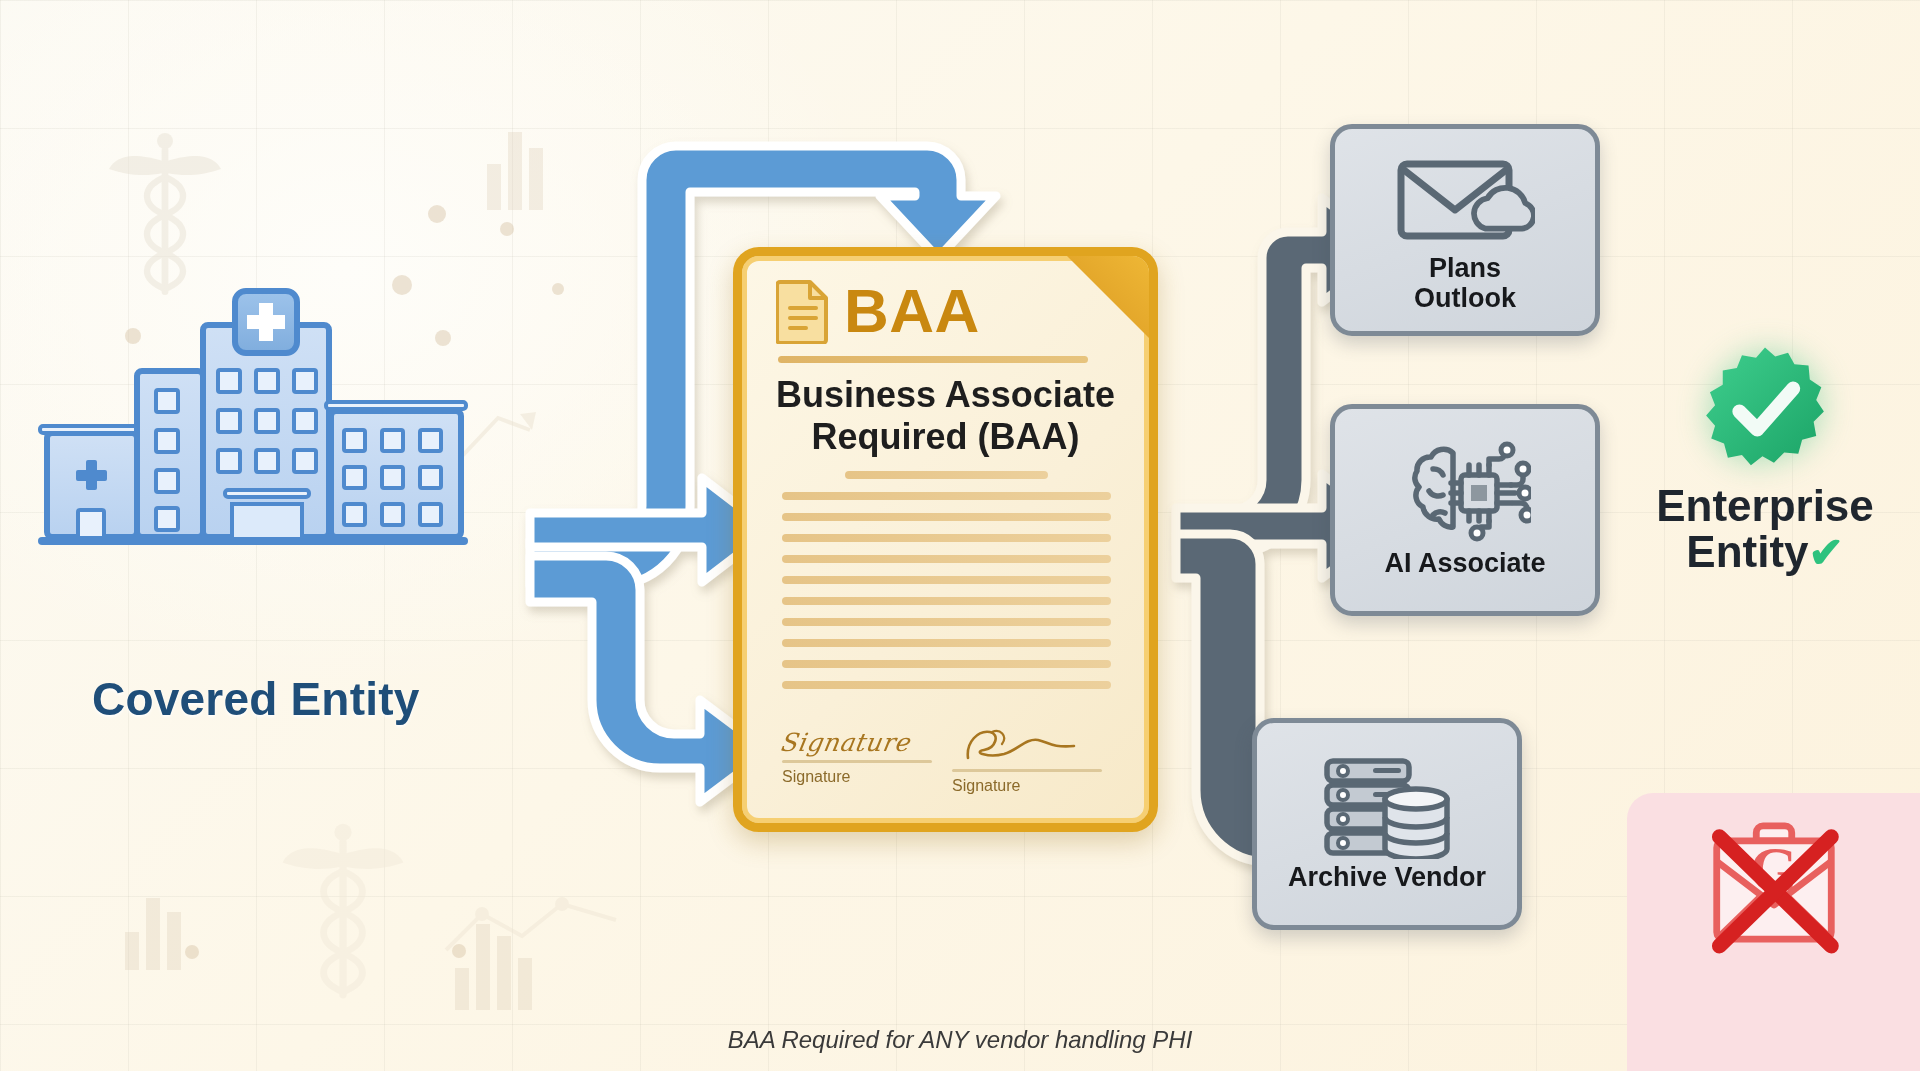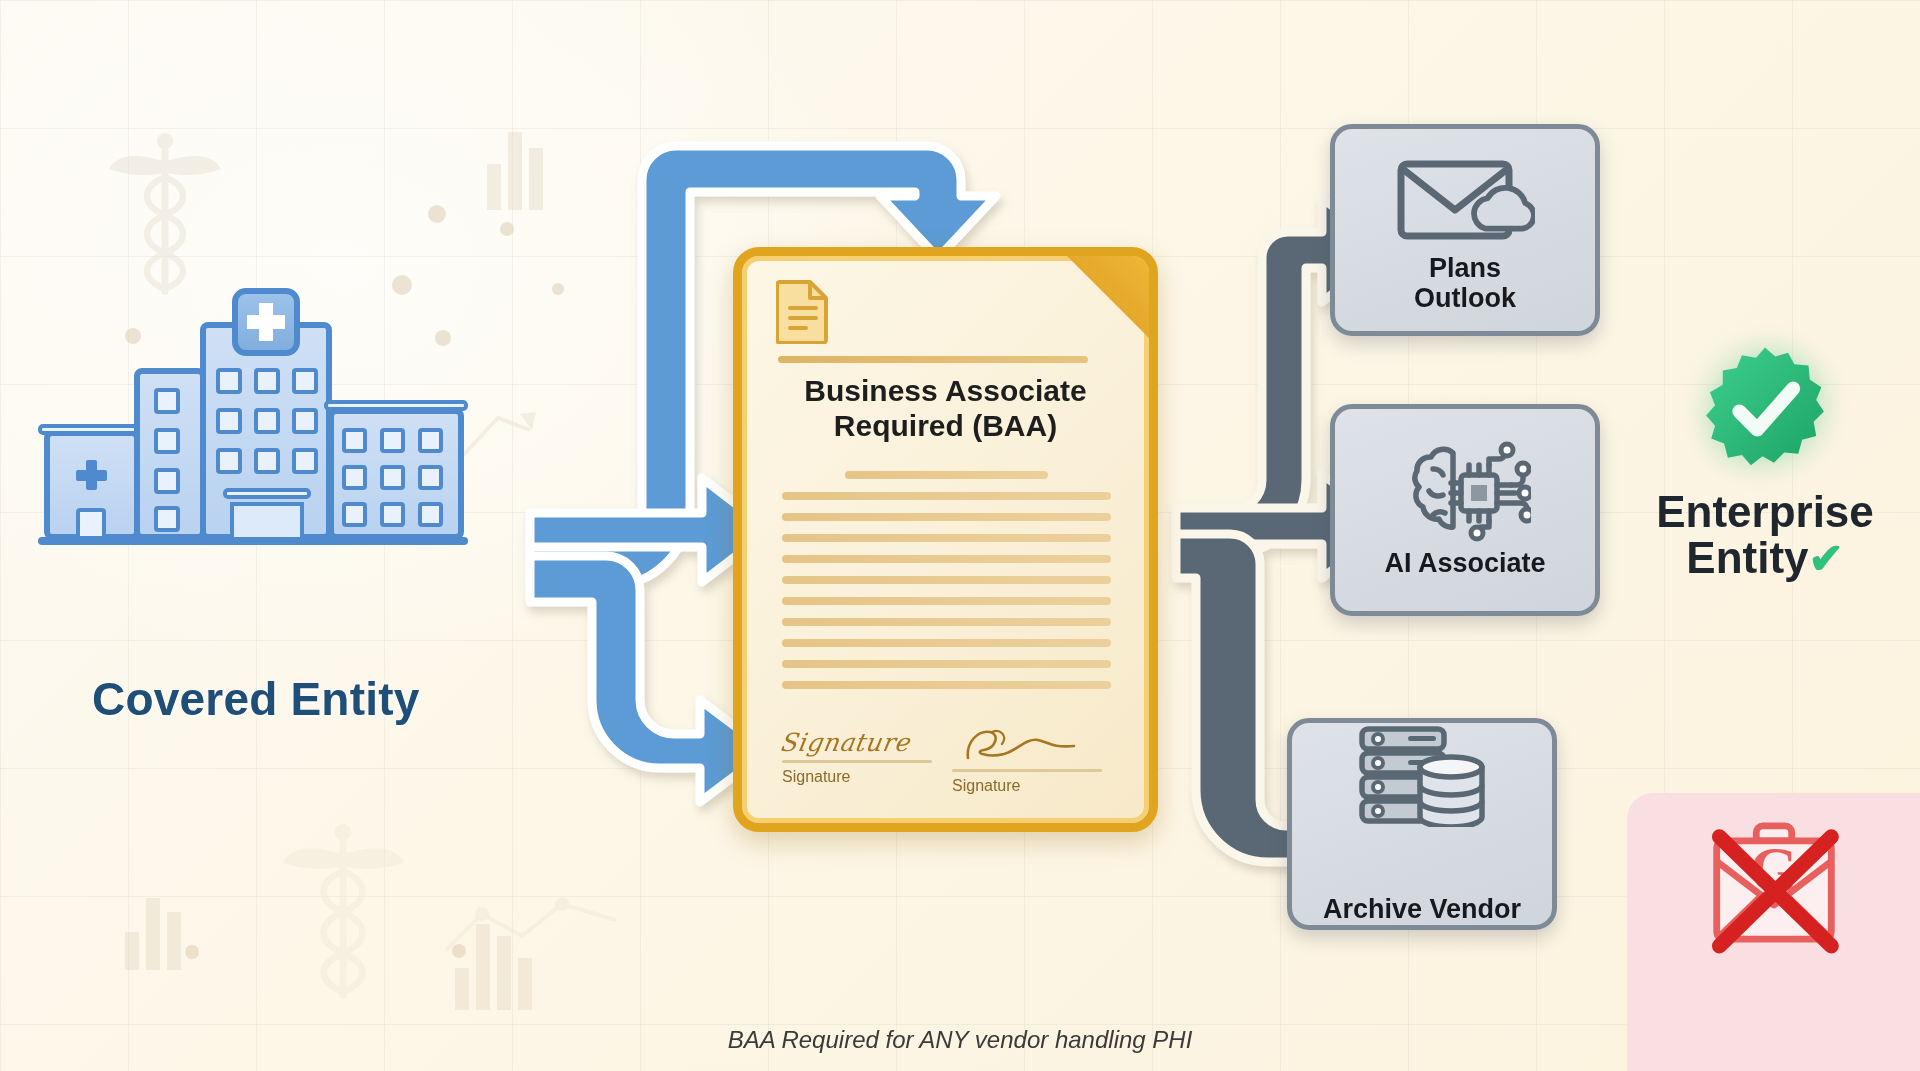--- a/index.html
+++ b/index.html
@@ -54,21 +54,21 @@
     box-sizing:border-box;overflow:hidden;
   }
   #doc-fold{position:absolute;right:-2px;top:-2px;width:86px;height:86px;
     background:linear-gradient(225deg,#efb836 0%,#e3a62a 55%,#d89a1f 100%);
     clip-path:polygon(100% 0,100% 100%,0 0);}
   #doc-head{position:absolute;left:34px;top:22px;display:flex;align-items:center;gap:14px;}
   #baa-title{font-size:62px;font-weight:800;color:#c98810;letter-spacing:.5px;line-height:1;}
   #doc-rule{position:absolute;left:36px;top:100px;width:310px;height:7px;border-radius:4px;
     background:linear-gradient(90deg,#dfb466,#e7c47e);}
   #doc-sub{position:absolute;left:0;right:0;top:118px;text-align:center;
-    font-size:30px;font-weight:700;color:#1e1e1e;line-height:1.16;padding:0 18px;box-sizing:border-box;}
+    font-size:36px;font-weight:700;color:#1e1e1e;line-height:1.16;padding:0 18px;box-sizing:border-box;}
   #doc-lines{position:absolute;left:40px;right:38px;top:215px;}
   #doc-lines i{display:block;height:8px;border-radius:4px;margin-bottom:13px;
     background:linear-gradient(90deg,#e6c487,#ecd09c);}
   .sig-block{position:absolute;width:150px;}
   .sig-scr{font-family:"DejaVu Serif", serif;font-style:italic;font-size:25px;color:#a87620;
     transform:skewX(-12deg);letter-spacing:.5px;white-space:nowrap;}
   .sig-line{height:3px;background:#ddc89a;border-radius:2px;margin-top:3px;}
   .sig-cap{font-size:16px;color:#8b6a2a;margin-top:5px;}
 
   
@@ -78,21 +78,21 @@
     border:5px solid #7e8a96;box-sizing:border-box;
     box-shadow:0 8px 18px rgba(70,80,92,.24);
     display:flex;flex-direction:column;align-items:center;justify-content:center;
   }
   .vcard .vicon{height:104px;display:flex;align-items:center;justify-content:center;}
   .vlabel{font-size:27px;font-weight:700;color:#17191c;text-align:center;line-height:1.1;margin-top:4px;}
 
   
   #ent{position:absolute;left:1630px;top:345px;width:270px;text-align:center;}
   #ent-badge{width:128px;height:128px;margin:0 auto;filter:drop-shadow(0 0 16px rgba(60,195,130,.45));}
-  #ent-text{margin-top:12px;font-size:44px;font-weight:800;color:#1f262e;line-height:1.04;}
+  #ent-text{margin-top:6px;font-size:44px;font-weight:800;color:#1f262e;line-height:1.04;}
   #ent-chk{color:#2ec27e;font-size:42px;font-weight:800;}
 
   
   #warn{
     position:absolute;left:1627px;top:793px;width:293px;height:278px;
     background:#fadfe2;border-top-left-radius:26px;box-sizing:border-box;
     display:flex;flex-direction:column;align-items:center;justify-content:flex-start;padding-top:22px;
   }
   #warn-icon{width:164px;height:150px;}
   #warn-text{margin-top:6px;font-size:21px;font-weight:700;color:#18191b;text-align:center;line-height:1.32;}
@@ -257,20 +257,21 @@
     <div id="doc-fold"></div>
 
     <div id="doc-head">
       <svg width="54" height="66" viewBox="0 0 54 66">
         <path d="M4 4 h30 l16 16 v42 a3 3 0 0 1 -3 3 h-43 a3 3 0 0 1 -3 -3 v-55 a3 3 0 0 1 3 -3 z" fill="#f8dfa0" stroke="#d9a436" stroke-width="4" stroke-linejoin="round"></path>
         <path d="M34 4 v16 h16" fill="none" stroke="#d9a436" stroke-width="4" stroke-linejoin="round"></path>
         <rect x="12" y="28" width="30" height="4" rx="2" fill="#d9a436"></rect>
         <rect x="12" y="38" width="30" height="4" rx="2" fill="#d9a436"></rect>
         <rect x="12" y="48" width="20" height="4" rx="2" fill="#d9a436"></rect>
       </svg>
+      <span id="baa-title">BAA</span>
     </div>
 
     <div id="doc-rule"></div>
 
     <div id="doc-sub">
       <div>Business Associate</div>
       <div>Required (BAA)</div>
     </div>
 
     <div id="doc-lines">
@@ -341,21 +342,21 @@
             <circle cx="124" cy="28" r="6"></circle>
           <circle cx="126" cy="52" r="6"></circle>
             <circle cx="128" cy="74" r="6"></circle>
           <circle cx="78" cy="92" r="6"></circle>
         </g>
       </svg>
     </div>
     <div class="vlabel">AI Associate</div>
   </div>
 
-  <div class="vcard" style="left:1287px;top:718px;justify-content:space-between;">
+  <div class="vcard" style="left:1252px;top:718px;">
     <div class="vicon">
       <svg width="136" height="104" viewBox="0 0 136 104">
         <g stroke="#5a6874" stroke-width="5.5" fill="#c3cad2" stroke-linejoin="round">
           <rect x="8" y="6" width="82" height="20" rx="6"></rect>
           <rect x="8" y="30" width="82" height="20" rx="6"></rect>
           <rect x="8" y="54" width="82" height="20" rx="6"></rect>
           <rect x="8" y="78" width="82" height="20" rx="6"></rect>
         </g>
         <g fill="#ffffff" stroke="#5a6874" stroke-width="4">
           <circle cx="24" cy="16" r="5"></circle>

